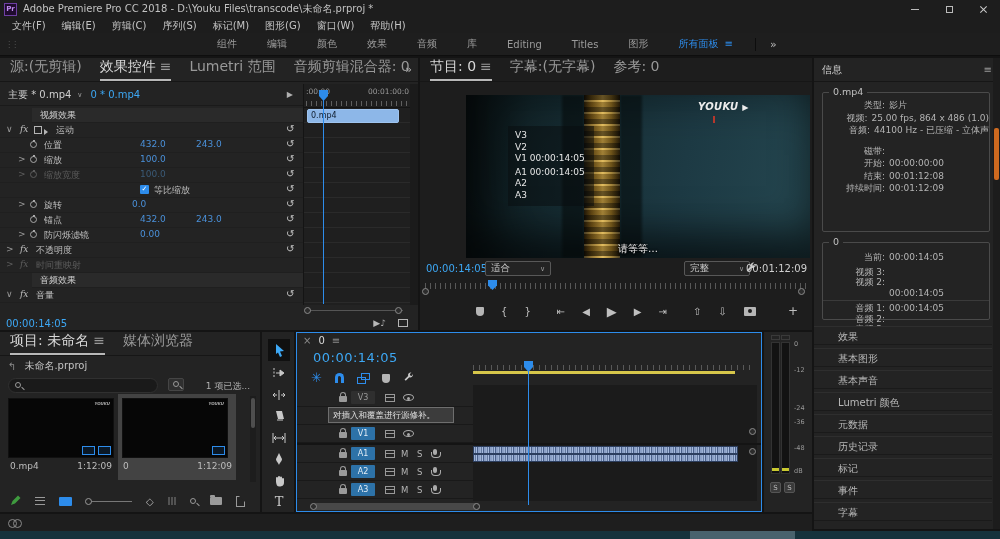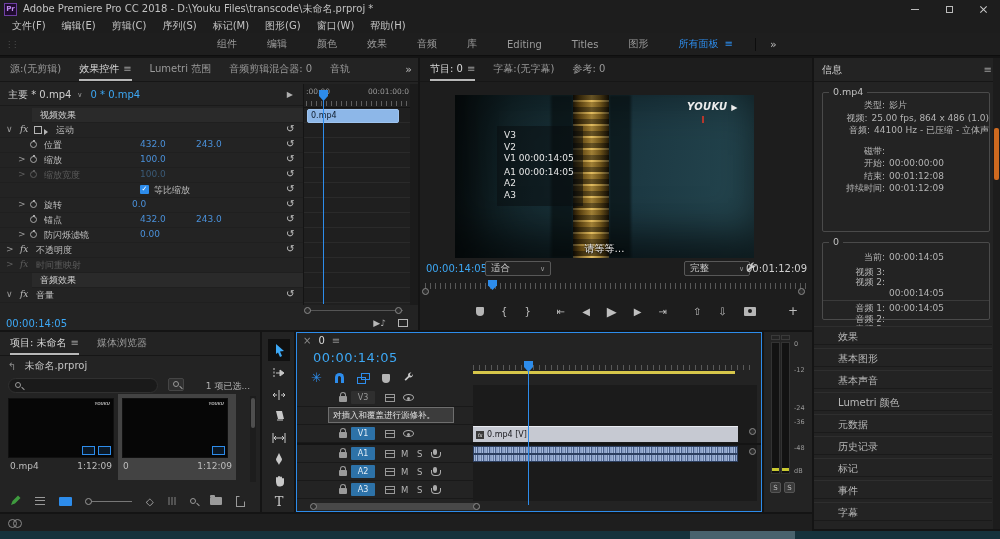--- a/index.html
+++ b/index.html
@@ -28,21 +28,21 @@
   #workspacebar { left:0; top:33px; width:1000px; height:23px; background:#1e1e1e; border-bottom:1px solid #0e0e0e; display:flex; align-items:center; }
   #ws-grip { color:#555; font-size:8px; letter-spacing:-2px; margin-left:5px; }
   #ws-tabs { display:flex; gap:30px; margin-left:200px; align-items:center; }
   .ws-tab { color:#9b9b9b; font-size:10px; white-space:nowrap; }
   .ws-tab.active { color:#2d8ceb; }
   .ws-menu { color:#2d8ceb; margin-left:6px; }
   #ws-overflow { color:#bbb; margin-left:22px; padding-left:14px; border-left:1px solid #0d0d0d; font-size:11px; }
 
   
   .tabbar { display:flex; align-items:flex-end; gap:18px; height:24px; padding:0 0 5px 10px; position:relative; background:#232323; border-bottom:1px solid #161616; }
-  .ptab { color:#999; font-size:10px; white-space:nowrap; }
+  .ptab { color:#999; font-size:14px; white-space:nowrap; }
   .ptab.active { color:#d8d8d8; border-bottom:2px solid #b8b8b8; padding-bottom:3px; margin-bottom:-5px; }
   .tab-menu-ic { color:#999; margin-left:4px; }
   .tab-overflow { position:absolute; right:6px; bottom:5px; color:#bbb; font-size:11px; }
 
   
   #fx-panel { left:0; top:58px; width:418px; height:272px; }
   #fx-header { position:absolute; left:0; top:26px; width:303px; height:22px; display:flex; align-items:center; padding-left:8px; border-bottom:1px solid #1a1a1a; }
   .fxrow { position:absolute; left:0; width:303px; height:15px; font-size:9px; color:#bfbfbf; border-bottom:1px solid #1f1f1f; }
   .fxrow span { position:absolute; top:1px; }
   .fxrow .reset { left:286px; color:#c0c0c0; font-size:10px; top:0; }
@@ -64,21 +64,21 @@
   #fx-ph-caret { position:absolute; left:15px; top:6px; width:9px; height:11px; background:#2d8ceb; clip-path:polygon(0 0,100% 0,100% 55%,50% 100%,0 55%); }
   #fx-vscroll { position:absolute; left:410px; top:26px; width:8px; height:221px; background:#1b1b1b; }
   #fx-hscroll { position:absolute; left:303px; top:247px; width:107px; height:11px; }
   .scr-dot { width:7px; height:7px; border:1px solid #8a8a8a; border-radius:50%; background:#2c2c2c; position:absolute; top:2px; }
   .scr-line { position:absolute; top:5px; height:1px; background:#555; }
   #fx-footer { position:absolute; left:0; top:258px; width:418px; height:14px; display:flex; align-items:center; }
   .exp-ic { width:10px; height:8px; border:1px solid #b5b5b5; position:relative; }
 
   
   #prog-panel { left:420px; top:58px; width:392px; height:272px; background:#1d1d1d; }
-  #video { position:absolute; left:35px; top:37px; width:299px; height:163px; background:linear-gradient(100deg,#0b1416 0%,#13262b 18%,#1a343c 45%,#1d3a44 62%,#254750 100%); box-shadow:inset 0 -28px 36px rgba(0,0,0,.5), inset 34px 0 50px rgba(0,0,0,.45); overflow:hidden; }
+  #video { position:absolute; left:46px; top:37px; width:344px; height:163px; background:linear-gradient(100deg,#0b1416 0%,#13262b 18%,#1a343c 45%,#1d3a44 62%,#254750 100%); box-shadow:inset 0 -28px 36px rgba(0,0,0,.5), inset 34px 0 50px rgba(0,0,0,.45); overflow:hidden; }
   #zipper { position:absolute; left:118px; top:0; width:36px; height:163px; background:linear-gradient(90deg,rgba(18,12,4,.95),#6e5116 20%,#c29a3e 45%,#d8b050 52%,#8a6a22 76%,rgba(22,16,5,.95)); }
   #zipper::after { content:''; position:absolute; inset:0; background:repeating-linear-gradient(180deg,rgba(8,6,2,.55) 0 5px,rgba(255,228,150,.22) 5px 7px,rgba(55,38,8,.35) 7px 12px); }
   .zip-shadow { position:absolute; top:0; width:22px; height:163px; background:rgba(4,8,8,.55); filter:blur(1px); }
   #overlay-tracks { position:absolute; left:42px; top:31px; background:rgba(8,12,14,.5); padding:4px 9px 5px 7px; font-size:9px; line-height:11.5px; color:#e6e6e6; }
   #youku-logo { position:absolute; left:232px; top:6px; color:#ececec; font-weight:bold; font-style:italic; font-size:10px; letter-spacing:.3px; }
   #youku-logo .arr { font-size:8px; font-style:normal; }
   #red-tick { position:absolute; left:247px; top:21px; width:2px; height:7px; background:#b5372c; }
   #subtitle { position:absolute; left:0; bottom:2px; width:100%; text-align:center; font-size:10px; color:#f0f0f0; text-shadow:0 0 2px #000,0 0 2px #000; }
   #prog-ctrl { position:absolute; left:0; top:202px; width:392px; height:18px; }
   .dd { position:absolute; top:1px; width:66px; height:15px; border:1px solid #585858; border-radius:2px; color:#c8c8c8; font-size:9.5px; display:flex; align-items:center; padding:0 5px; background:#232323; }
@@ -658,24 +658,20 @@
     <span class="icon-lock"></span>
     <span class="badge">A3</span>
     <span class="icon-patch"></span>
     <span class="ms" style="left:104px">M</span>
     <span class="ms" style="left:120px">S</span>
     <span class="icon-mic"></span>
   </div>
 
   <div class="abs" style="left:0;top:110px;width:464px;height:2px;background:#141414"></div>
 
-  <div id="vclip">
-    <span class="fxb">fx</span>
-    <span>0.mp4 [V]</span>
-  </div>
   <div id="aclip">
     <div class="wave" style="top:1px"></div>
     <div class="wave" style="top:9px"></div>
   </div>
   <span class="scr-dot" style="left:452px;top:95px"></span>
   <span class="scr-dot" style="left:452px;top:115px"></span>
 
   <div id="tl-tooltip">对插入和覆盖进行源修补。</div>
 
   <div id="tl-caret"></div>

